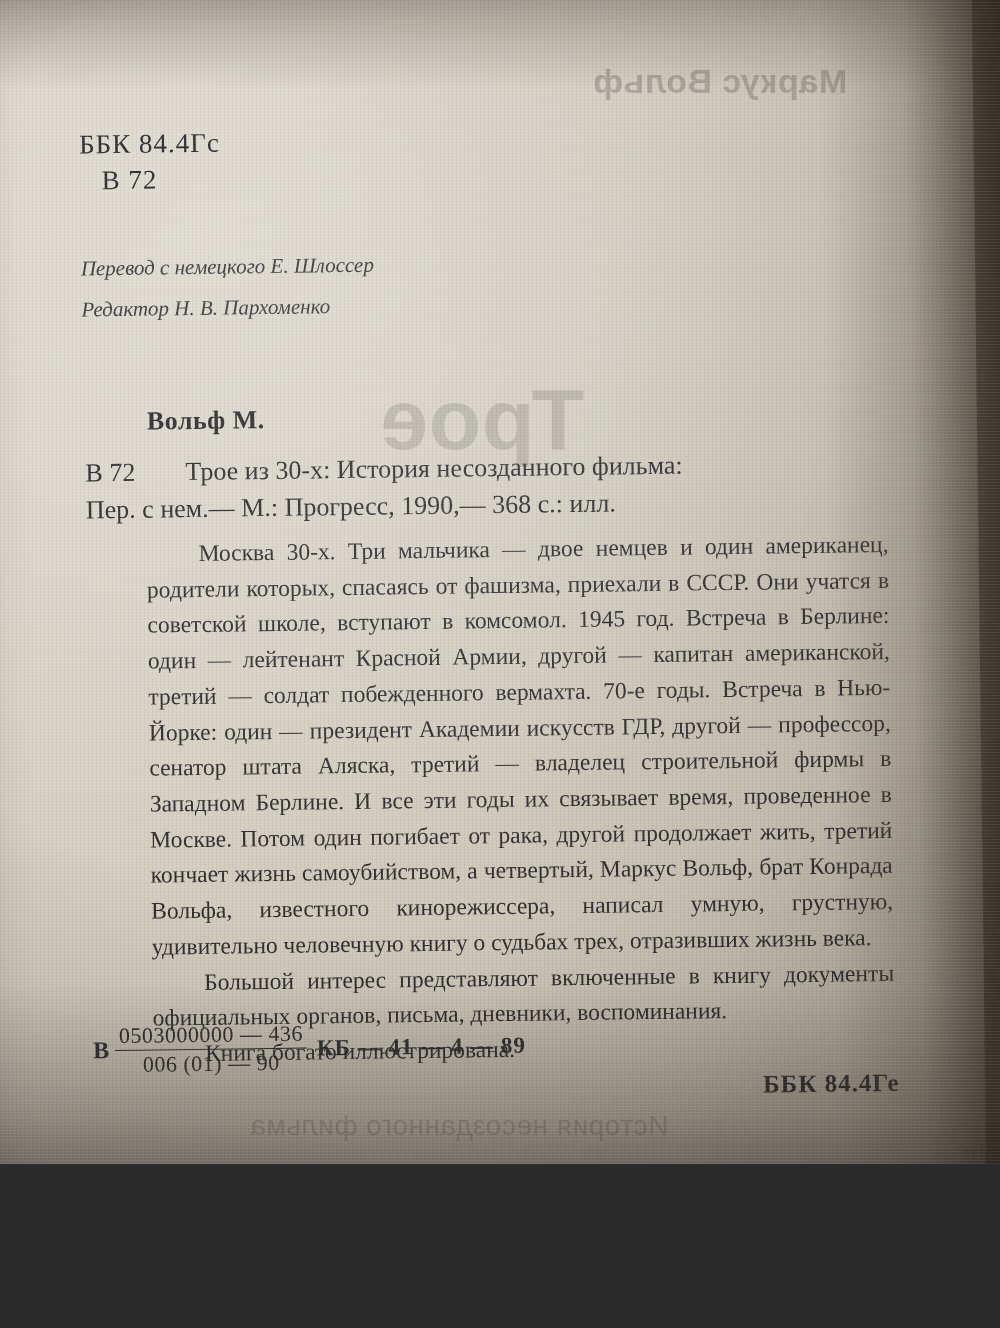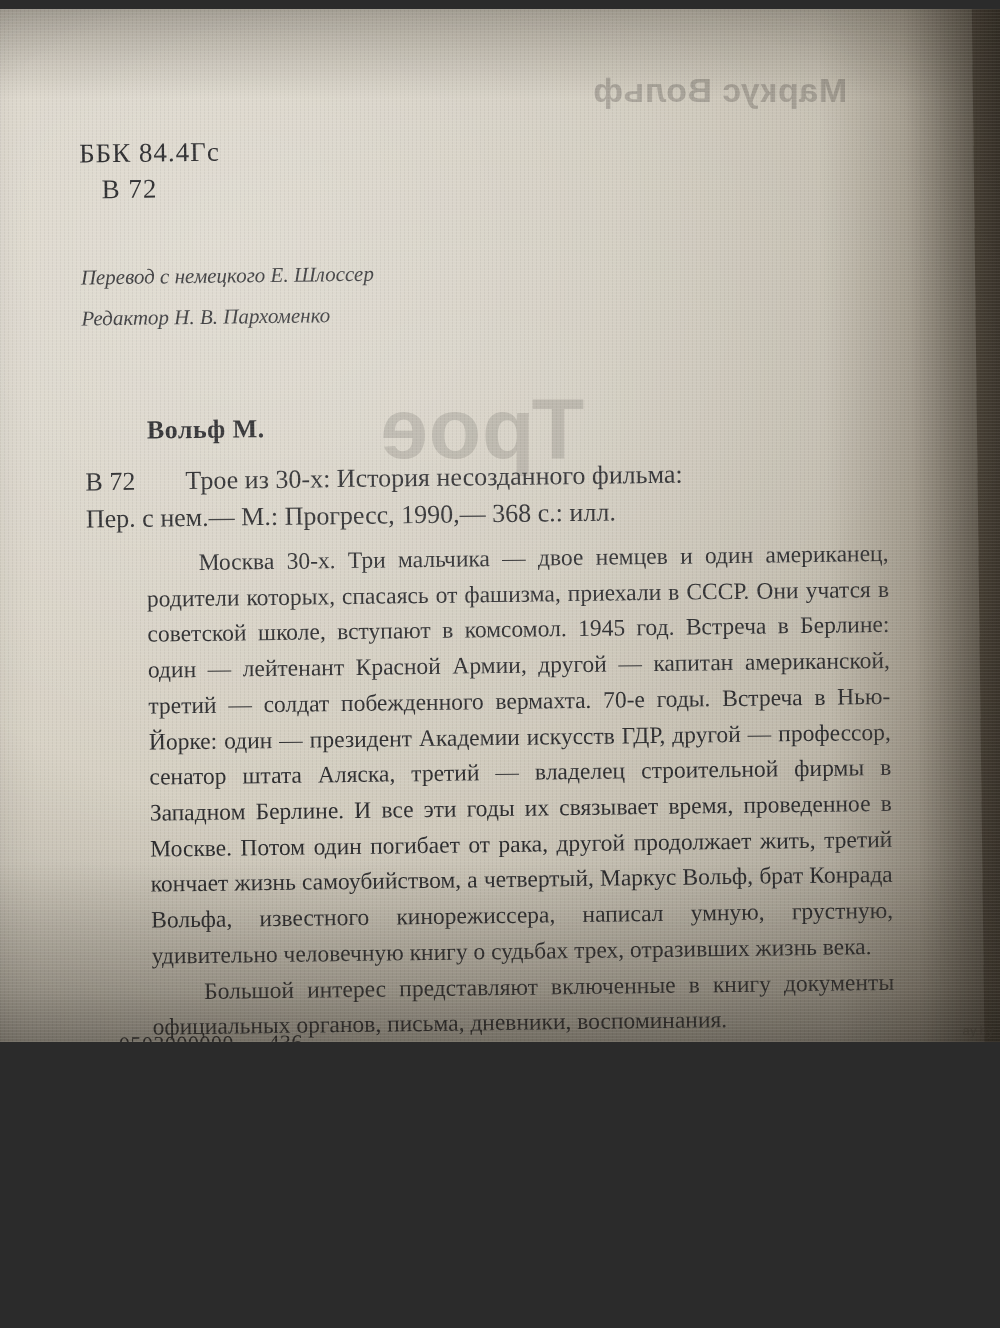--- a/index.html
+++ b/index.html
@@ -3,25 +3,24 @@
 <meta charset="utf-8">
 <style>
   html, body {
     margin: 0;
     padding: 0;
     background: #2b2b2b;
   }
   #page {
     position: relative;
     width: 1000px;
-    height: 1033px;
+    height: 1164px;
     overflow: hidden;
     background: #bef264;
     font-family: "Liberation Serif", serif;
-    margin-top: 9px;
   }
 
   
   .desk {
     position: absolute;
     inset: 0;
     background:
       linear-gradient(105deg, #8d7f6d 0%, #7d7061 14%, #6e6355 26%, #5f5649 40%, #564e42 100%);
   }
   .paper {

